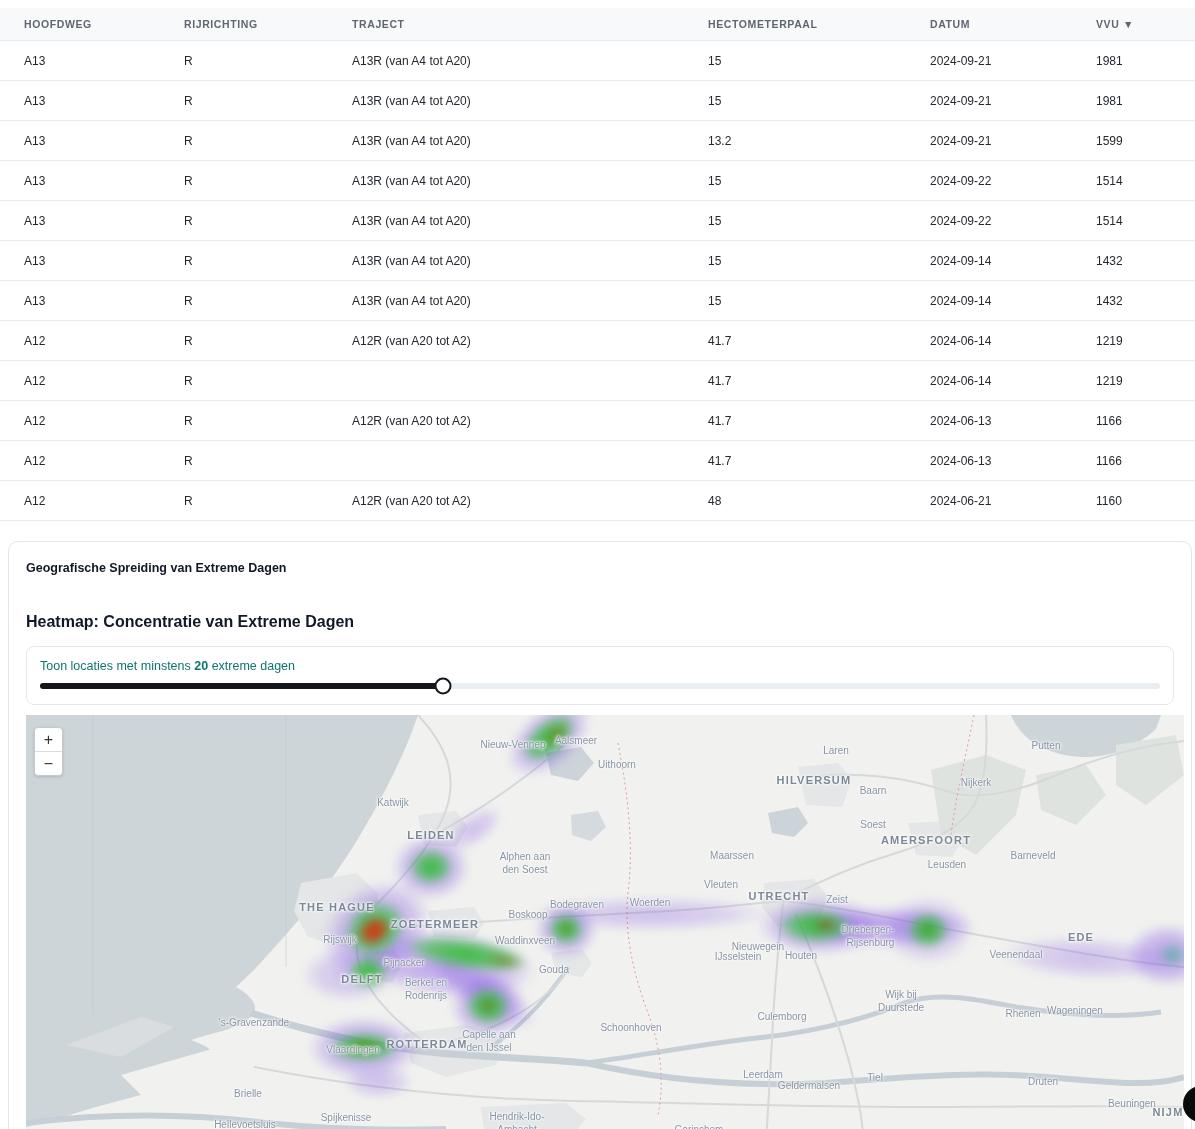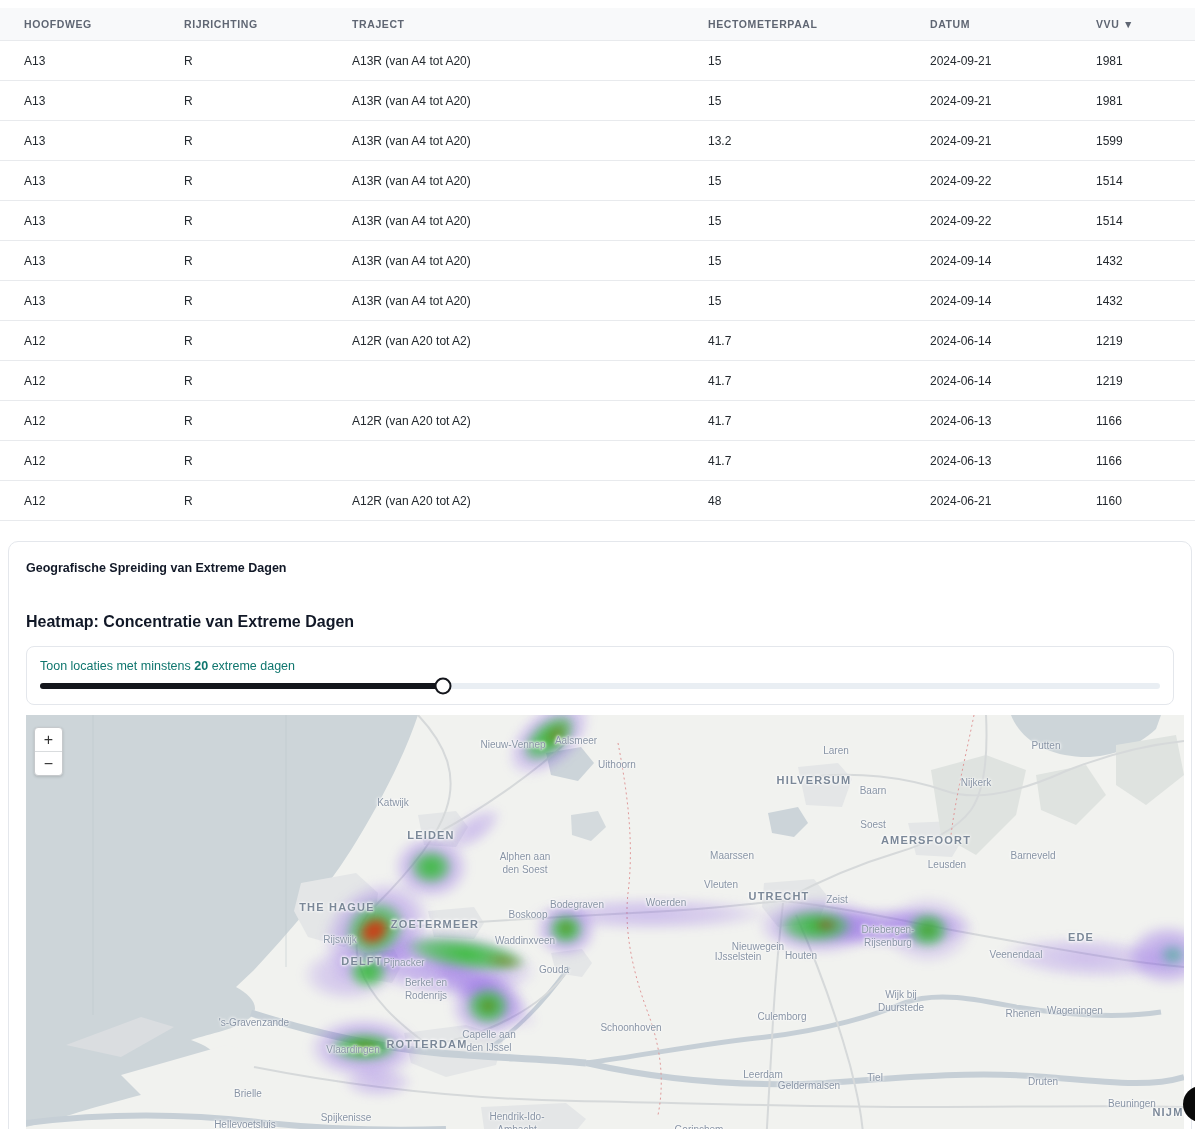--- a/index.html
+++ b/index.html
@@ -303,21 +303,21 @@
         <div class="b o" style="left: 448px; top: 280px; width: 28px; height: 22px; transform: rotate(0deg);"></div>
         <div class="b o" style="left: 314px; top: 322.5px; width: 50px; height: 17px; transform: rotate(0deg);"></div>
         <div class="b o2" style="left: 888px; top: 204px; width: 28px; height: 22px; transform: rotate(0deg);"></div>
         <div class="b ru" style="left: 781px; top: 201px; width: 38px; height: 18px; transform: rotate(0deg);"></div>
         <div class="b r" style="left: 325px; top: 198px; width: 46px; height: 36px; transform: rotate(-35deg);"></div>
       </div>
     <div class="labels">
         <div class="maplabel major" style="left: 405px; top: 121px;">LEIDEN</div>
         <div class="maplabel major" style="left: 311px; top: 193px;">THE HAGUE</div>
         <div class="maplabel major" style="left: 409px; top: 210px;">ZOETERMEER</div>
-        <div class="maplabel major" style="left: 336px; top: 247px;">DELFT</div>
+        <div class="maplabel major" style="left: 336px; top: 265px;">DELFT</div>
         <div class="maplabel major" style="left: 401px; top: 330px;">ROTTERDAM</div>
         <div class="maplabel major" style="left: 753px; top: 182px;">UTRECHT</div>
         <div class="maplabel major" style="left: 900px; top: 126px;">AMERSFOORT</div>
         <div class="maplabel major" style="left: 788px; top: 66px;">HILVERSUM</div>
         <div class="maplabel major" style="left: 1055px; top: 223px;">EDE</div>
         <div class="maplabel major" style="left: 1160px; top: 398px;">NIJMEGEN</div>
         <div class="maplabel" style="left: 367px; top: 88px;">Katwijk</div>
         <div class="maplabel" style="left: 487px; top: 30px;">Nieuw-Vennep</div>
         <div class="maplabel" style="left: 550px; top: 26px;">Aalsmeer</div>
         <div class="maplabel" style="left: 591px; top: 50px;">Uithoorn</div>
@@ -328,27 +328,27 @@
         <div class="maplabel" style="left: 1020px; top: 31px;">Putten</div>
         <div class="maplabel" style="left: 921px; top: 150px;">Leusden</div>
         <div class="maplabel" style="left: 1007px; top: 141px;">Barneveld</div>
         <div class="maplabel" style="left: 706px; top: 141px;">Maarssen</div>
         <div class="maplabel" style="left: 695px; top: 170px;">Vleuten</div>
         <div class="maplabel" style="left: 811px; top: 185px;">Zeist</div>
         <div class="maplabel" style="left: 499px; top: 148px;">Alphen aan
 den Soest</div>
         <div class="maplabel" style="left: 502px; top: 200px;">Boskoop</div>
         <div class="maplabel" style="left: 551px; top: 190px;">Bodegraven</div>
-        <div class="maplabel" style="left: 640px; top: 188px;">Woerden</div>
+        <div class="maplabel" style="left: 624px; top: 188px;">Woerden</div>
         <div class="maplabel" style="left: 314px; top: 225px;">Rijswijk</div>
         <div class="maplabel" style="left: 499px; top: 226px;">Waddinxveen</div>
         <div class="maplabel" style="left: 732px; top: 232px;">Nieuwegein</div>
         <div class="maplabel" style="left: 712px; top: 242px;">IJsselstein</div>
         <div class="maplabel" style="left: 775px; top: 241px;">Houten</div>
-        <div class="maplabel" style="left: 862px; top: 221px;">Driebergen-
+        <div class="maplabel" style="left: 842px; top: 221px; text-align: right;">Driebergen-
 Rijsenburg</div>
         <div class="maplabel" style="left: 990px; top: 240px;">Veenendaal</div>
         <div class="maplabel" style="left: 378px; top: 248px;">Pijnacker</div>
         <div class="maplabel" style="left: 400px; top: 274px;">Berkel en
 Rodenrijs</div>
         <div class="maplabel" style="left: 528px; top: 255px;">Gouda</div>
         <div class="maplabel" style="left: 228px; top: 260px; margin-top: 48px;">'s-Gravenzande</div>
         <div class="maplabel" style="left: 605px; top: 313px;">Schoonhoven</div>
         <div class="maplabel" style="left: 875px; top: 286px;">Wijk bij
 Duurstede</div>

